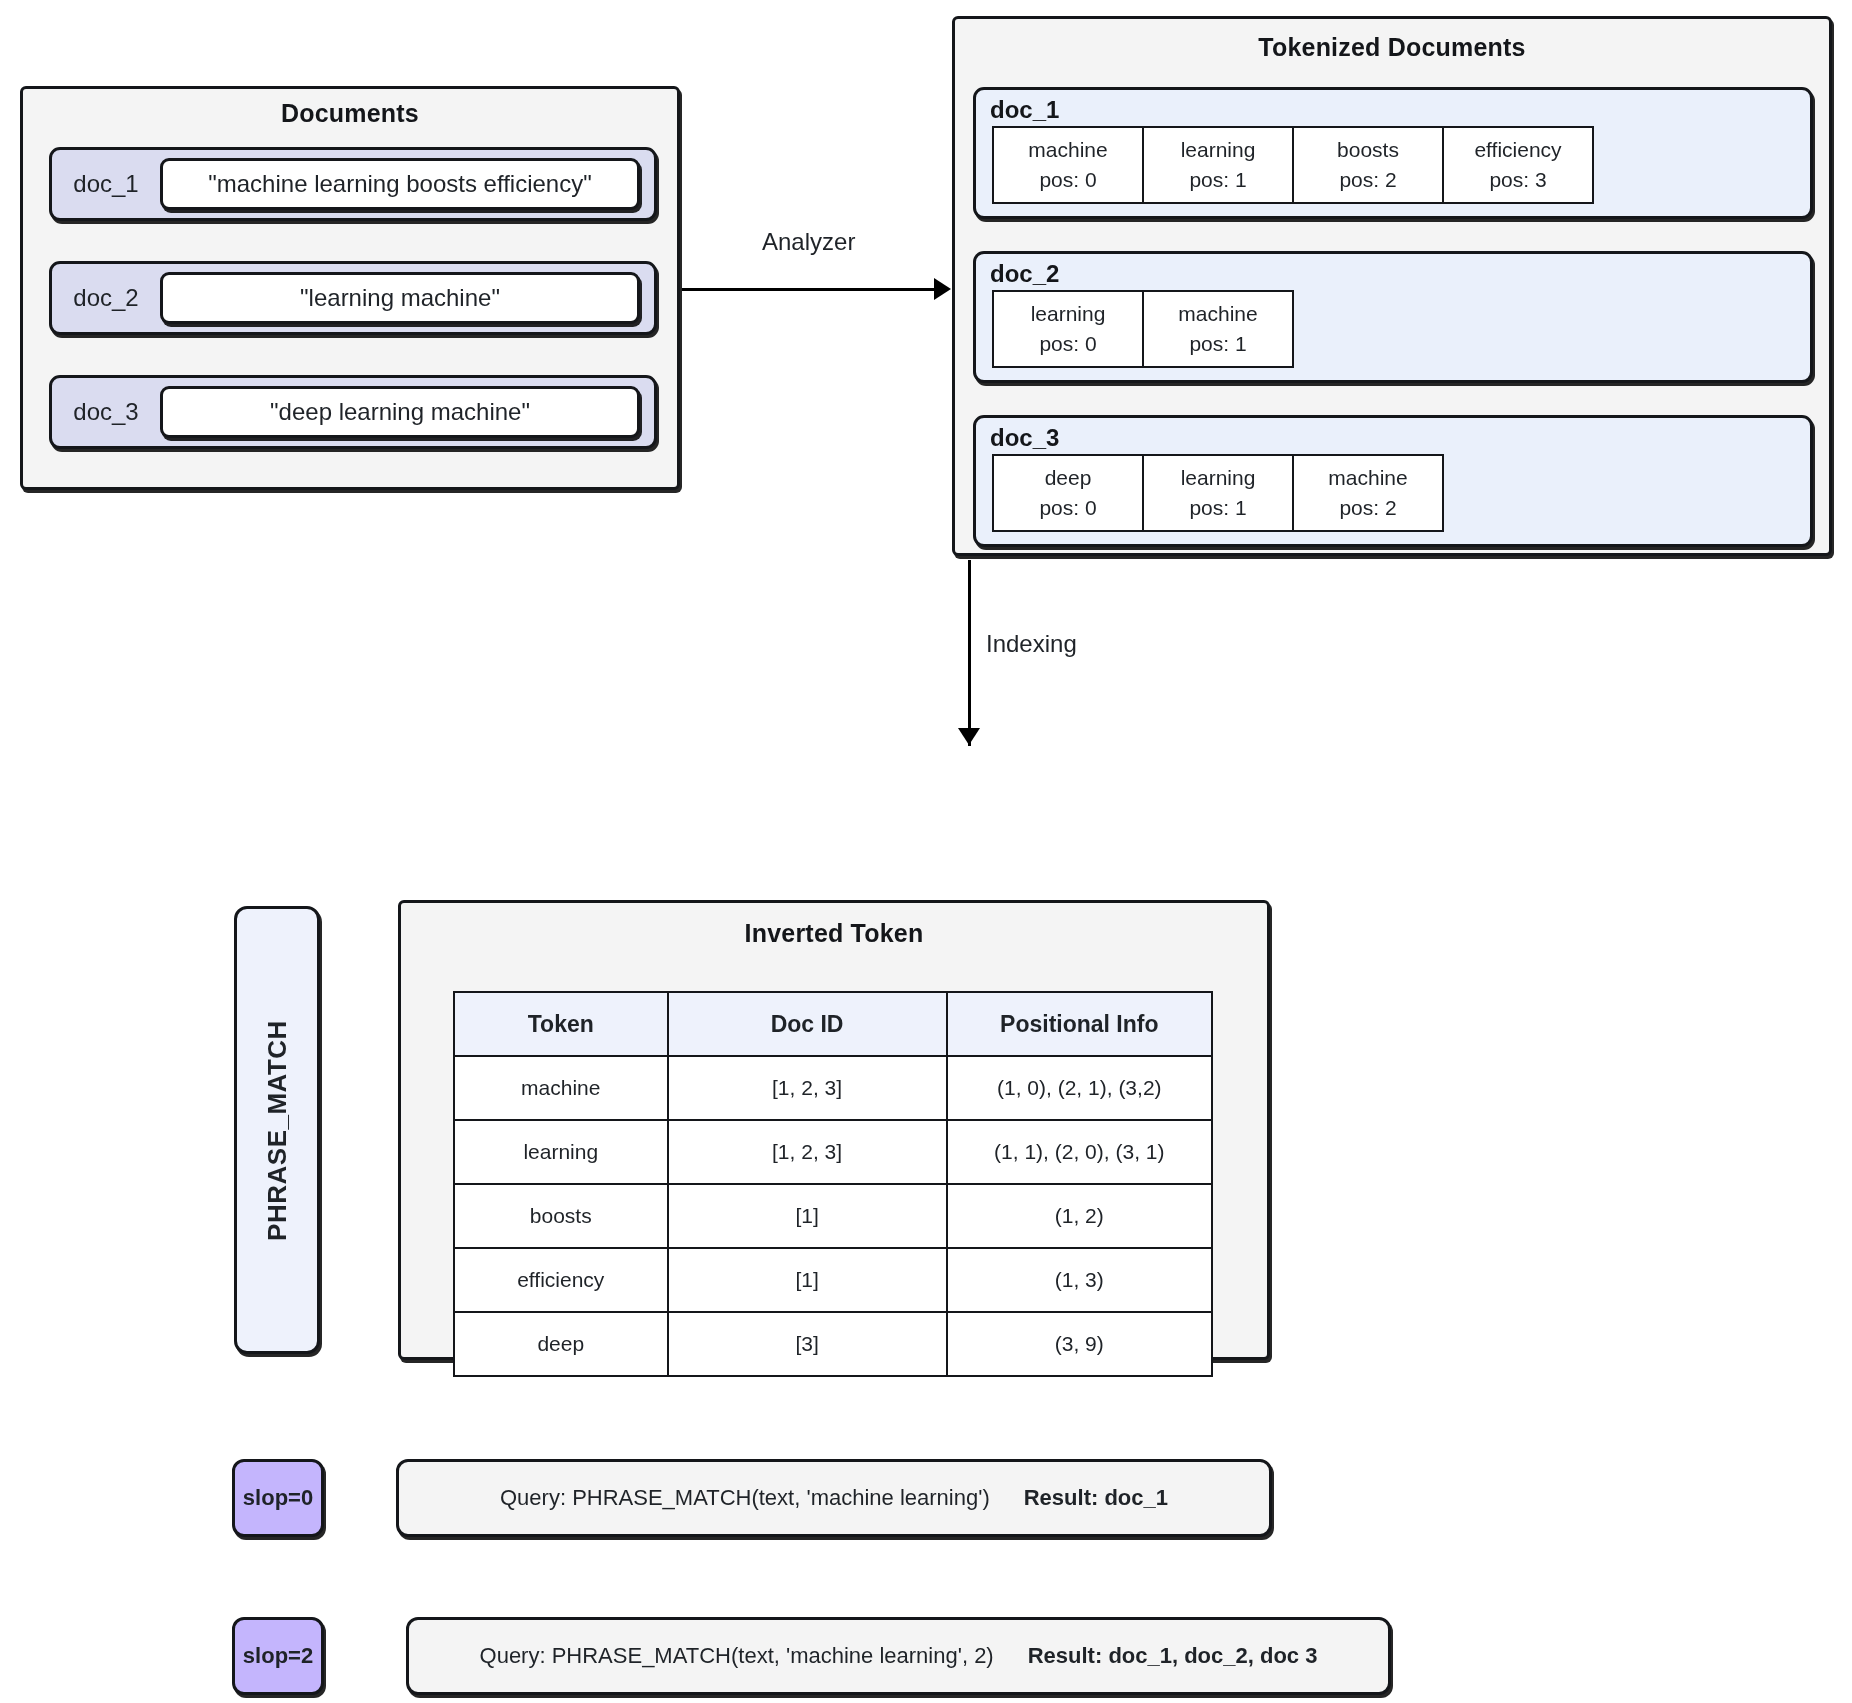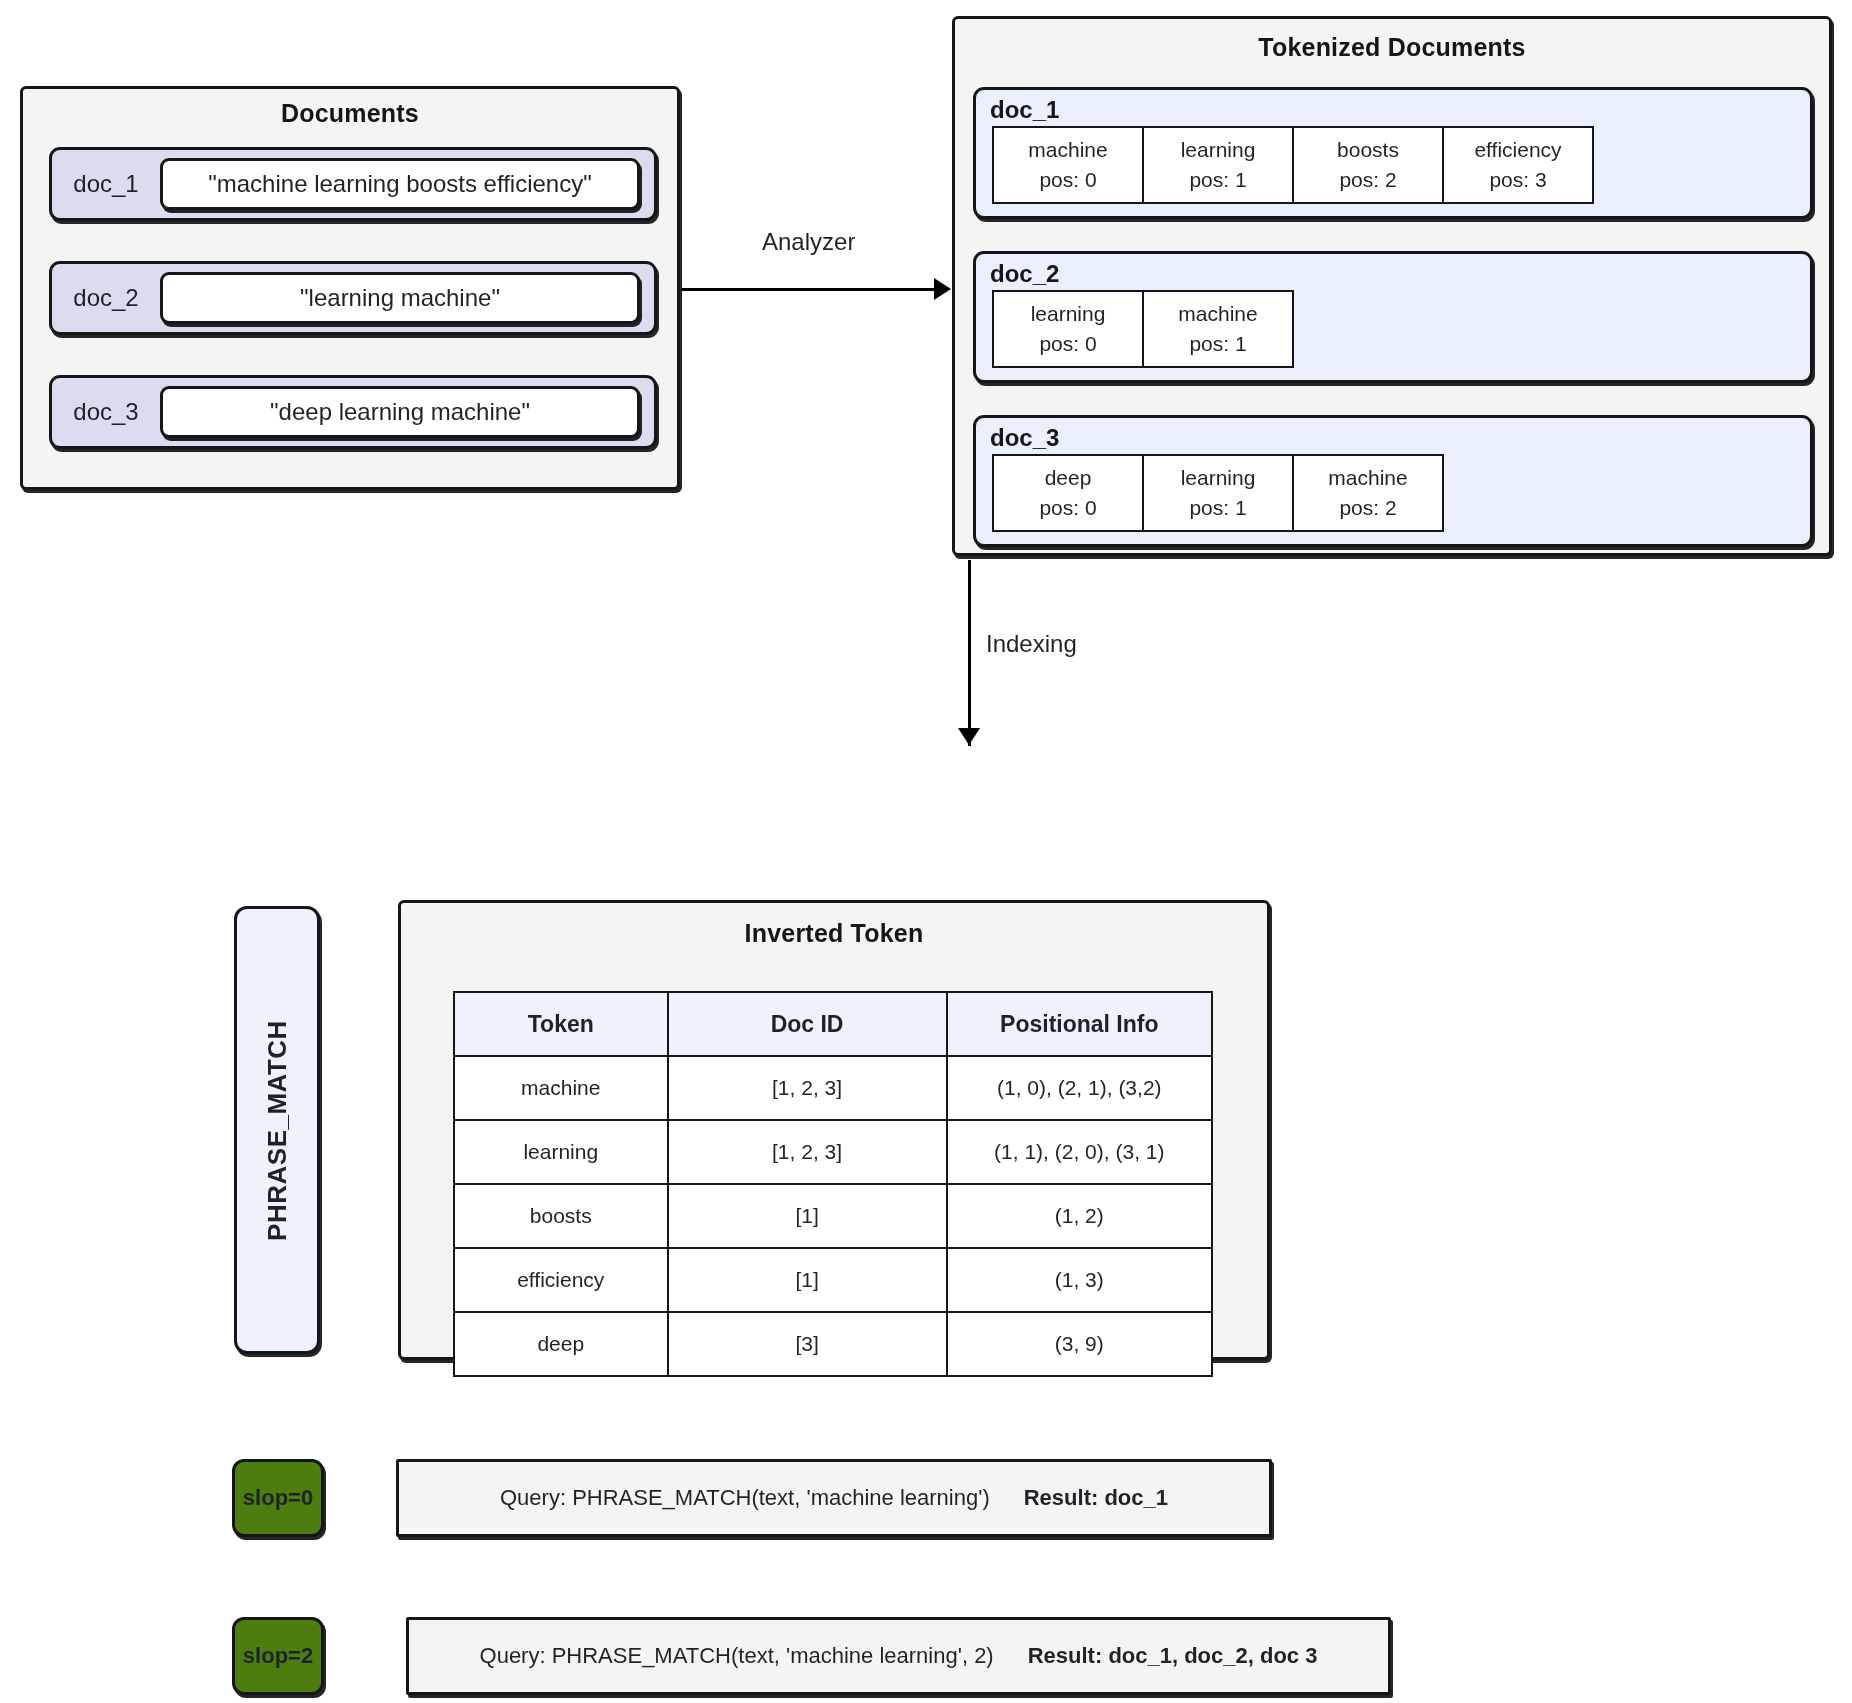--- a/index.html
+++ b/index.html
@@ -186,32 +186,32 @@
     font-size: 23px;
   }
   .col-token { width: 214px; }
   .col-docid { width: 280px; }
   .col-pos   { width: 266px; margin-left: 40px; }
 
   
   .slop-tag {
     position: absolute;
     width: 92px; height: 78px;
-    background: #4d7c0f;
+    background: #c4b5fd;
     border: 3px solid #14161a;
     border-radius: 12px;
     box-shadow: 2px 3px 0 rgba(0,0,0,0.85);
     display: flex; align-items: center; justify-content: center;
     font-weight: bold; font-size: 22px; color: #1f2328;
   }
   .query-box {
     position: absolute;
     background: #f4f4f4;
     border: 3px solid #14161a;
-    border-radius: 2px;
+    border-radius: 12px;
     box-shadow: 2px 3px 0 rgba(0,0,0,0.85);
     display: flex; align-items: center; justify-content: center;
     gap: 34px;
     font-size: 22px; color: #1f2328;
   }
   .query-box .result { font-weight: bold; }
 </style>
 </head>
 <body>
 

